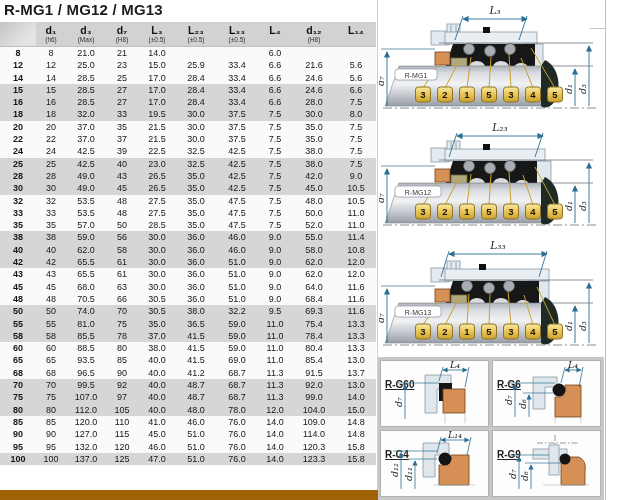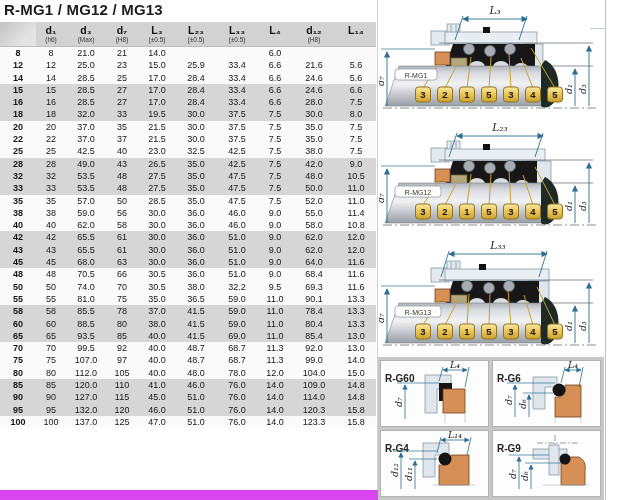--- a/index.html
+++ b/index.html
@@ -1,19 +1,19 @@
 <!DOCTYPE html>
 <html><head>
 <meta charset="utf-8">
 <style>
   html,body{margin:0;padding:0;background:#e8e8e8;}
   #stage{position:relative;width:617px;height:500px;background:#ffffff;overflow:hidden;
          font-family:"Liberation Sans",sans-serif;}
   
-  #left{position:absolute;left:0;top:0;width:448px;height:500px;background:#d946ef;}
+  #left{position:absolute;left:0;top:0;width:448px;height:500px;background:#a16207;}
   #title{position:absolute;left:4px;top:1px;font-size:15px;font-weight:bold;color:#1c1c1c;
          letter-spacing:.2px;white-space:nowrap;}
   #spec{position:absolute;left:0;top:22px;width:376px;border-collapse:collapse;table-layout:fixed;}
   #spec thead th{background:#d2d2d2;height:24px;padding:0;text-align:center;vertical-align:top;
          border-bottom:1px solid #bdbdbd;}
   #spec thead th.corner{background:linear-gradient(135deg,#c2c2c2 0%,#e3e3e3 70%);}
   #spec thead th .sym{display:block;font-size:10.5px;font-weight:bold;color:#111;line-height:12px;margin-top:2px;}
   #spec thead th .note{display:block;font-size:6.5px;font-weight:normal;color:#333;line-height:7px;}
   #spec td{height:12.3px;padding:0;text-align:center;font-size:9px;color:#161616;line-height:12.3px;
          white-space:nowrap;overflow:hidden;}
@@ -22,21 +22,21 @@
   #spec tbody tr:nth-child(6n+4),#spec tbody tr:nth-child(6n+5),#spec tbody tr:nth-child(6n){background:#d6d6d6;}
   #tablewrap{position:absolute;left:0;top:0;width:377px;height:490px;background:#fff;border-right:1px solid #cfcfcf;}
   
   #right{position:absolute;left:378px;top:0;width:239px;height:500px;background:#ffffff;}
   .mgsvg{position:absolute;left:1px;width:226px;height:114px;}
   #edge{position:absolute;left:227px;top:0;width:1px;height:500px;background:#b9c0c6;}
   #edge-notch{position:absolute;left:212px;top:28px;width:16px;height:1px;background:#c3c9ce;}
   #grid{position:absolute;left:0px;top:357px;width:226px;height:143px;background:#c7c7c7;
         display:grid;grid-template-columns:109px 109px;grid-template-rows:67px 67px;gap:3px;padding:3px 0 0 2px;box-sizing:border-box;}
   .card{position:relative;background:#fdfdfd;border:1px solid #b2b2b2;box-sizing:border-box;}
-  .card .glabel{position:absolute;left:4px;top:12px;font-size:10px;font-weight:bold;color:#222;}
+  .card .glabel{position:absolute;left:4px;top:18px;font-size:10px;font-weight:bold;color:#222;text-decoration:underline;}
   .card svg{position:absolute;left:0;top:0;width:107px;height:64px;}
   
   .dimtxt{font-family:"DejaVu Serif",serif;font-style:italic;font-size:9.5px;fill:#1d1d1d;}
   .dimtxt.big{font-size:10.5px;}
   .tagtxt{font-family:"Liberation Sans",sans-serif;font-size:9.5px;font-weight:bold;fill:#201400;}
   .boxtxt{font-family:"Liberation Sans",sans-serif;font-size:7px;fill:#333;}
 </style>
 </head>
 <body>
 
@@ -193,20 +193,32 @@
               <td>37.0</td>
               <td>37</td>
               <td>21.5</td>
               <td>30.0</td>
               <td>37.5</td>
               <td>7.5</td>
               <td>35.0</td>
               <td>7.5</td>
             </tr>
             <tr>
+              <td class="rowhead">24</td>
+              <td>24</td>
+              <td>42.5</td>
+              <td>39</td>
+              <td>22.5</td>
+              <td>32.5</td>
+              <td>42.5</td>
+              <td>7.5</td>
+              <td>38.0</td>
+              <td>7.5</td>
+            </tr>
+            <tr>
               <td class="rowhead">25</td>
               <td>25</td>
               <td>42.5</td>
               <td>40</td>
               <td>23.0</td>
               <td>32.5</td>
               <td>42.5</td>
               <td>7.5</td>
               <td>38.0</td>
               <td>7.5</td>
@@ -215,20 +227,32 @@
               <td class="rowhead">28</td>
               <td>28</td>
               <td>49.0</td>
               <td>43</td>
               <td>26.5</td>
               <td>35.0</td>
               <td>42.5</td>
               <td>7.5</td>
               <td>42.0</td>
               <td>9.0</td>
+            </tr>
+            <tr>
+              <td class="rowhead">30</td>
+              <td>30</td>
+              <td>49.0</td>
+              <td>45</td>
+              <td>26.5</td>
+              <td>35.0</td>
+              <td>42.5</td>
+              <td>7.5</td>
+              <td>45.0</td>
+              <td>10.5</td>
             </tr>
             <tr>
               <td class="rowhead">32</td>
               <td>32</td>
               <td>53.5</td>
               <td>48</td>
               <td>27.5</td>
               <td>35.0</td>
               <td>47.5</td>
               <td>7.5</td>
@@ -345,21 +369,21 @@
             </tr>
             <tr>
               <td class="rowhead">55</td>
               <td>55</td>
               <td>81.0</td>
               <td>75</td>
               <td>35.0</td>
               <td>36.5</td>
               <td>59.0</td>
               <td>11.0</td>
-              <td>90.1</td>
+              <td>75.4</td>
               <td>13.3</td>
             </tr>
             <tr>
               <td class="rowhead">58</td>
               <td>58</td>
               <td>85.5</td>
               <td>78</td>
               <td>37.0</td>
               <td>41.5</td>
               <td>59.0</td>
@@ -383,20 +407,32 @@
               <td class="rowhead">65</td>
               <td>65</td>
               <td>93.5</td>
               <td>85</td>
               <td>40.0</td>
               <td>41.5</td>
               <td>69.0</td>
               <td>11.0</td>
               <td>85.4</td>
               <td>13.0</td>
+            </tr>
+            <tr>
+              <td class="rowhead">68</td>
+              <td>68</td>
+              <td>96.5</td>
+              <td>90</td>
+              <td>40.0</td>
+              <td>41.2</td>
+              <td>68.7</td>
+              <td>11.3</td>
+              <td>91.5</td>
+              <td>13.7</td>
             </tr>
             <tr>
               <td class="rowhead">70</td>
               <td>70</td>
               <td>99.5</td>
               <td>92</td>
               <td>40.0</td>
               <td>48.7</td>
               <td>68.7</td>
               <td>11.3</td>

